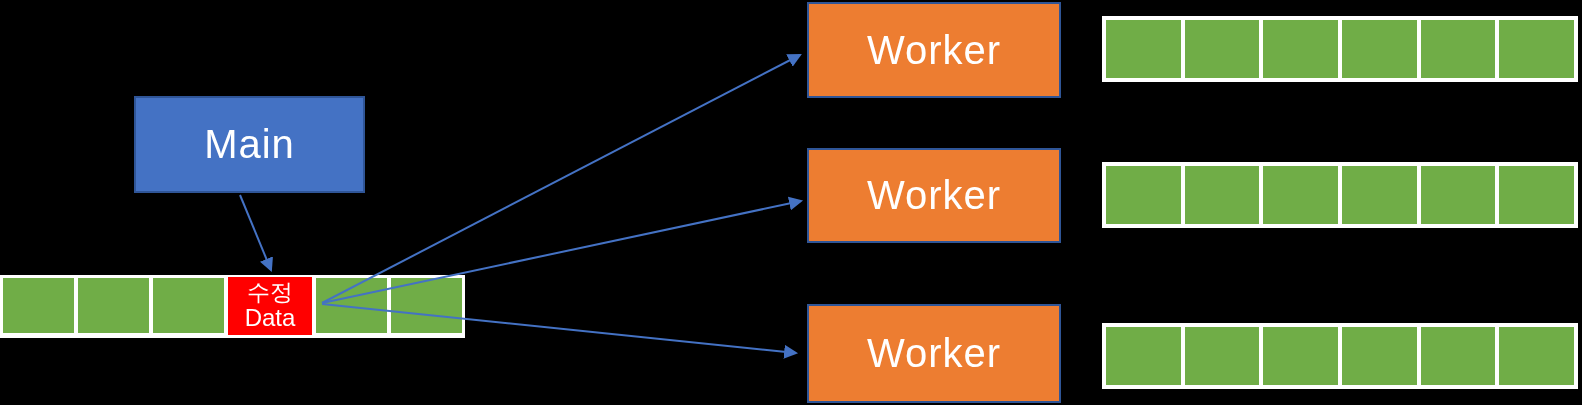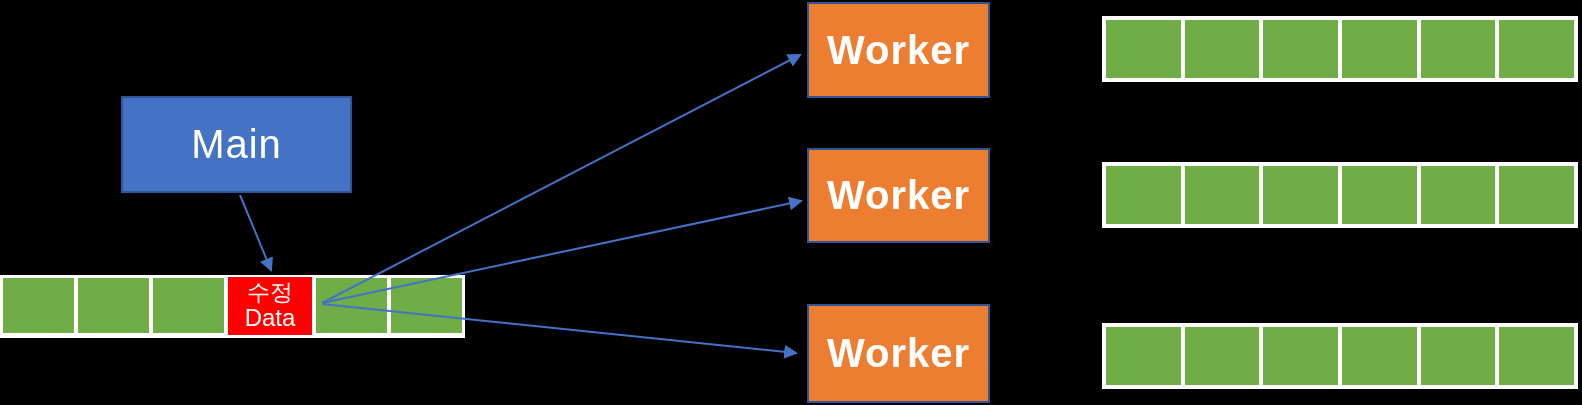--- a/index.html
+++ b/index.html
@@ -8,26 +8,26 @@
     background:var(--bg,#000000);
     font-family:"Liberation Sans","DejaVu Sans",sans-serif;
     overflow:hidden;
   }
   .box{
     position:absolute;display:flex;align-items:center;justify-content:center;
     color:var(--text,#ffffff);font-size:40px;font-weight:400;letter-spacing:1px;
     box-sizing:border-box;
   }
   .main-box{
-    left:121px;top:96px;width:231px;height:97px;
+    left:134px;top:96px;width:231px;height:97px;
     background:var(--main-fill);border:2px solid var(--main-border);
   }
   .worker-box{
-    left:807px;width:183px;
-    background:var(--worker-fill);border:2px solid var(--worker-border);font-weight:bold;
+    left:807px;width:254px;
+    background:var(--worker-fill);border:2px solid var(--worker-border);
   }
   .w1{top:2px;height:96px;}
   .w2{top:148px;height:95px;}
   .w3{top:304px;height:99px;}
   .strip{
     position:absolute;background:var(--strip-bg);
     display:flex;box-sizing:border-box;
   }
   .shared-strip{left:0;top:275px;width:465px;height:63px;padding:3px 3px 5px 3px;gap:4px;}
   .worker-strip{left:1102px;width:476px;height:66px;padding:4px;gap:4px;}

